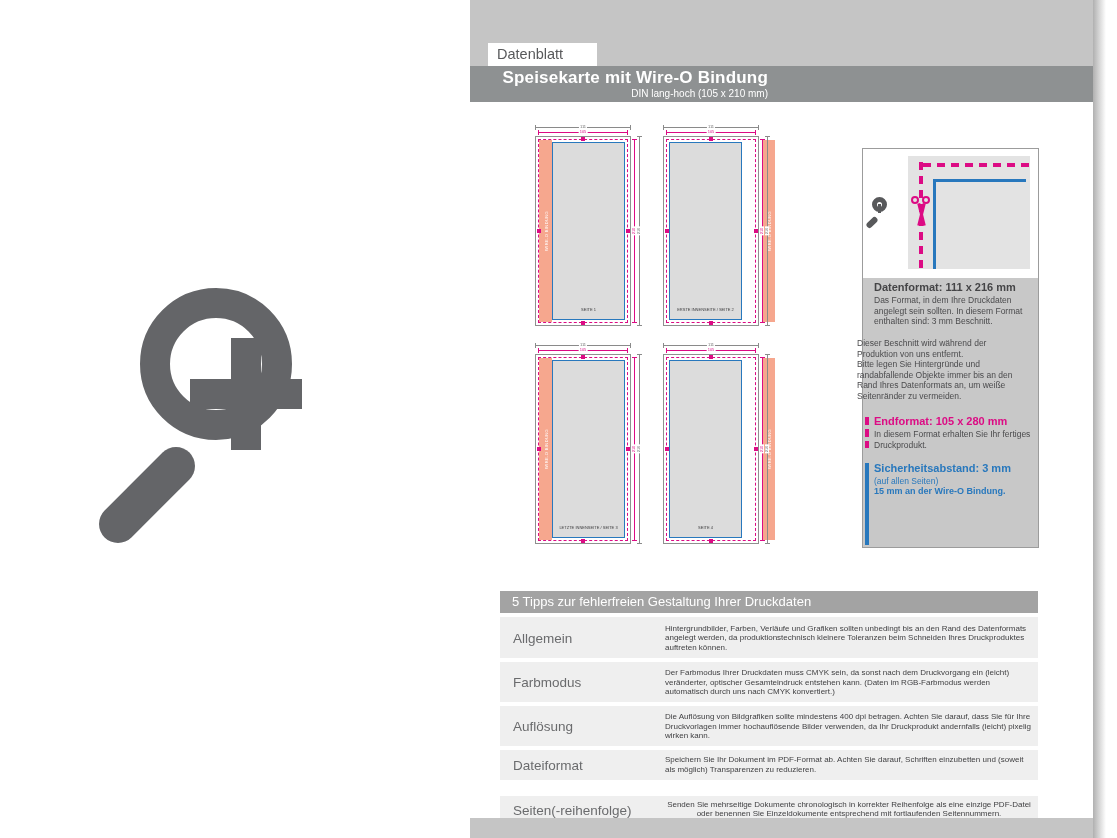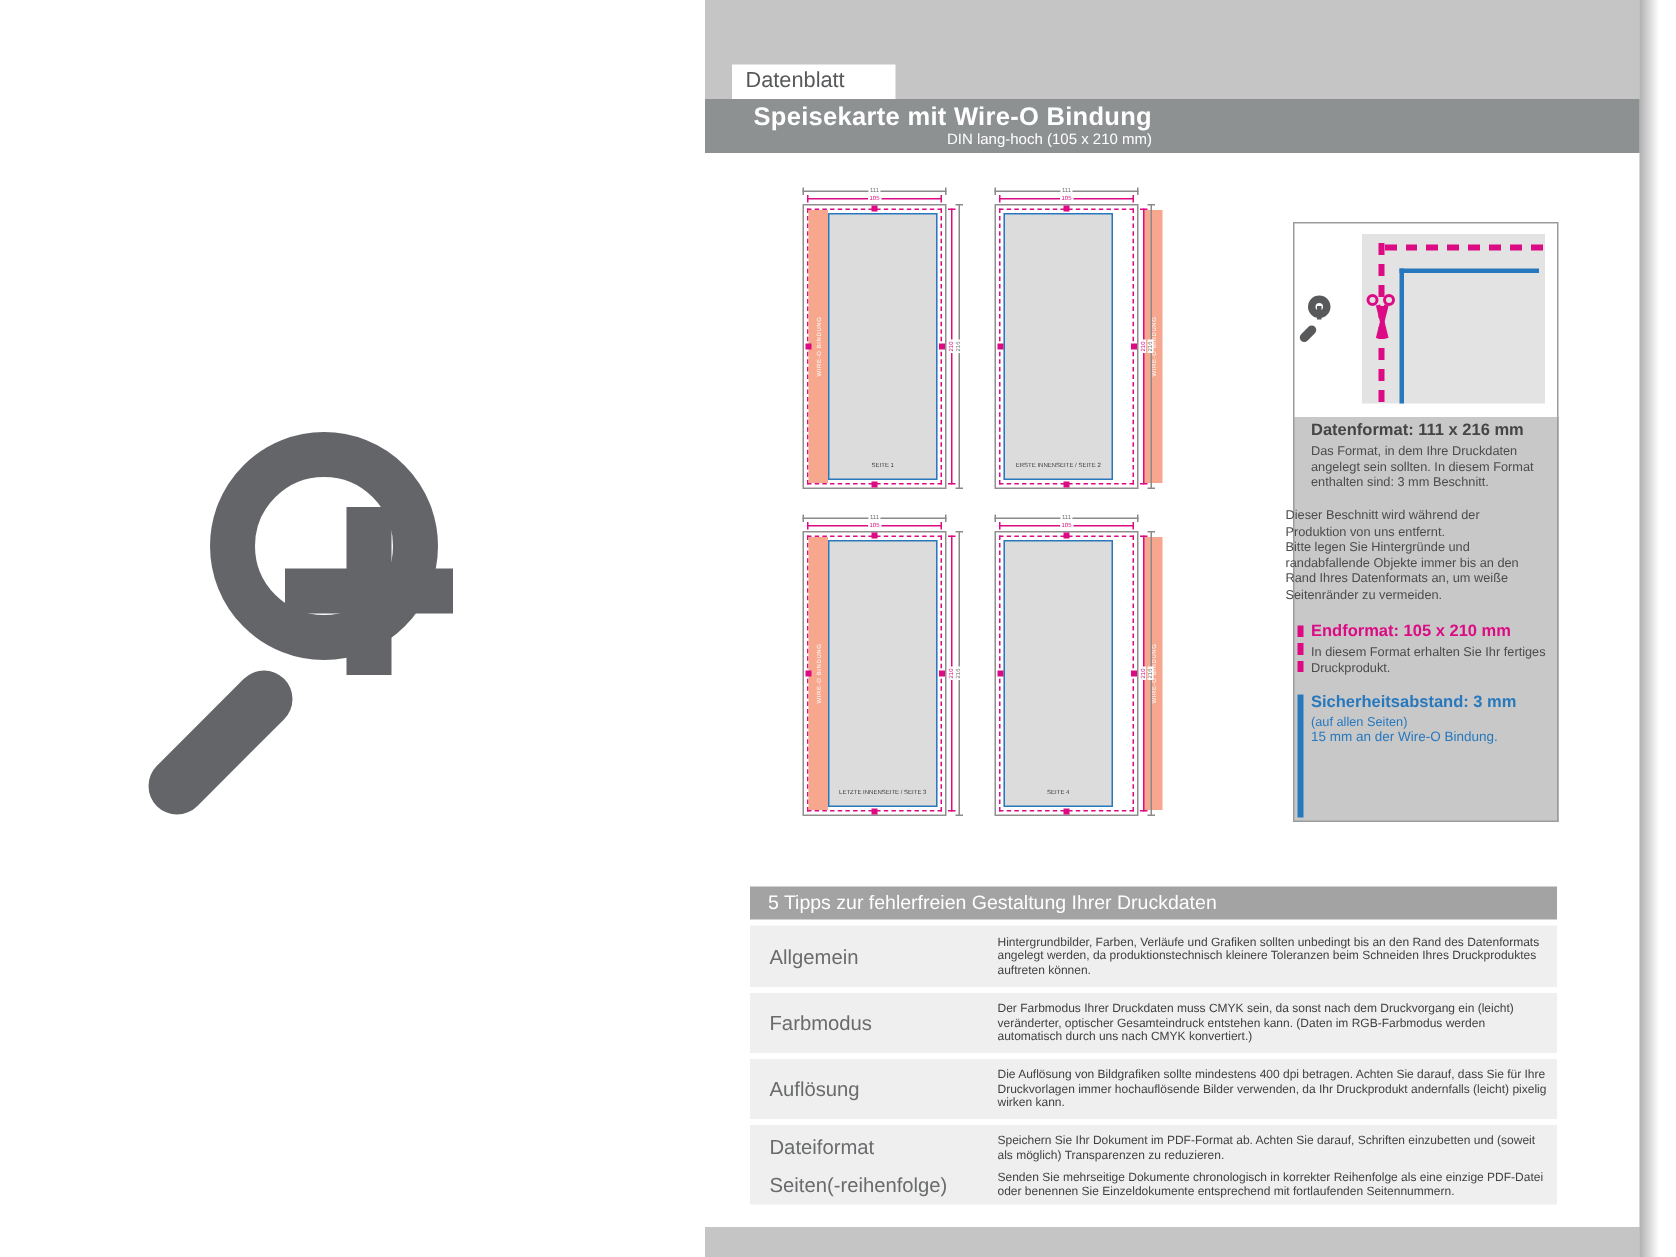--- a/index.html
+++ b/index.html
@@ -72,21 +72,21 @@
   .mm-handle{position:absolute;left:0;top:19px;width:6px;height:13px;background:#58595b;border-radius:3px;transform:rotate(45deg);}
 
   .info-h{position:absolute;font-size:11px;font-weight:bold;color:#454547;white-space:nowrap;}
   .info-t{position:absolute;font-size:8.5px;line-height:10.5px;color:#4b4b4d;width:158px;white-space:pre-line;}
   .h-magenta{color:var(--magenta);}
   .h-blue{color:var(--blue);}
   .t-blue{color:var(--blue);}
   .ef-bar{position:absolute;left:865px;top:417px;width:4px;height:31px;
     background-image:repeating-linear-gradient(to bottom,var(--magenta) 0 8px,transparent 8px 12px);}
   .sb-bar{position:absolute;left:865px;top:463px;width:4px;height:82px;background:var(--blue);}
-  .note2{font-weight:normal;font-size:9px;}
+  .note2{font-weight:bold;font-size:9px;}
 
   
   .tips-header{position:absolute;left:500px;top:591px;width:538px;height:22px;background:var(--tipshead);color:#fff;font-size:13px;line-height:22px;padding-left:12px;}
   .tip-row{position:absolute;left:500px;width:538px;background:var(--rowgray);}
   .tip-label{position:absolute;left:13px;top:50%;transform:translateY(-50%);font-size:13.5px;color:#6a6b6d;}
   .tip-text{position:absolute;left:165px;top:50%;transform:translateY(-50%);width:368px;font-size:8px;line-height:9.6px;color:#414143;}
 </style>
 </head>
 <body>
 
@@ -234,21 +234,21 @@
     <div class="mm-pv"></div>
     <div class="mm-handle"></div>
   </div>
 
   <div class="info-h" style="left:874px;top:281px;">Datenformat: 111 x 216 mm</div>
   <div class="info-t" style="left:874px;top:295px;">Das Format, in dem Ihre Druckdaten angelegt sein sollten. In diesem Format enthalten sind: 3 mm Beschnitt.</div>
   <div class="info-t" style="left:857px;top:338px;">Dieser Beschnitt wird während der Produktion von uns entfernt.
 Bitte legen Sie Hintergründe und randabfallende Objekte immer bis an den Rand Ihres Datenformats an, um weiße Seitenränder zu vermeiden.</div>
 
   <div class="ef-bar"></div>
-  <div class="info-h h-magenta" style="left:874px;top:415px;">Endformat: 105 x 210 mm</div>
+  <div class="info-h h-magenta" style="left:874px;top:415px;">Endformat: 105 x 280 mm</div>
   <div class="info-t" style="left:874px;top:429px;">In diesem Format erhalten Sie Ihr fertiges Druckprodukt.</div>
 
   <div class="sb-bar"></div>
   <div class="info-h h-blue" style="left:874px;top:462px;">Sicherheitsabstand: 3 mm</div>
   <div class="info-t t-blue" style="left:874px;top:476px;">(auf allen Seiten)</div>
   <div class="info-t t-blue note2" style="left:874px;top:486px;">15 mm an der Wire-O Bindung.</div>
 
   <div class="tips-header">5 Tipps zur fehlerfreien Gestaltung Ihrer Druckdaten</div>
   <div id="tips-rows">
       <div class="tip-row" style="top: 617px; height: 41px; padding-left: 27px;">
@@ -260,21 +260,21 @@
         <div class="tip-text">Der Farbmodus Ihrer Druckdaten muss CMYK sein, da sonst nach dem Druckvorgang ein (leicht) veränderter, optischer Gesamteindruck entstehen kann. (Daten im RGB-Farbmodus werden automatisch durch uns nach CMYK konvertiert.)</div>
       </div>
       <div class="tip-row" style="top: 706px; height: 40px;">
         <div class="tip-label">Auflösung</div>
         <div class="tip-text">Die Auflösung von Bildgrafiken sollte mindestens 400 dpi betragen. Achten Sie darauf, dass Sie für Ihre Druckvorlagen immer hochauflösende Bilder verwenden, da Ihr Druckprodukt andernfalls (leicht) pixelig wirken kann.</div>
       </div>
       <div class="tip-row" style="top: 750px; height: 30px;">
         <div class="tip-label">Dateiformat</div>
         <div class="tip-text">Speichern Sie Ihr Dokument im PDF-Format ab. Achten Sie darauf, Schriften einzubetten und (soweit als möglich) Transparenzen zu reduzieren.</div>
       </div>
-      <div class="tip-row" style="top: 776px; height: 27px;">
+      <div class="tip-row" style="top: 796px; height: 27px; text-align: center;">
         <div class="tip-label">Seiten(-reihenfolge)</div>
         <div class="tip-text">Senden Sie mehrseitige Dokumente chronologisch in korrekter Reihenfolge als eine einzige PDF-Datei oder benennen Sie Einzeldokumente entsprechend mit fortlaufenden Seitennummern.</div>
       </div>
     </div>
 
   <div class="footerbar"></div>
   <div class="page-shadow"></div>
 </div>
 
 </body></html>

